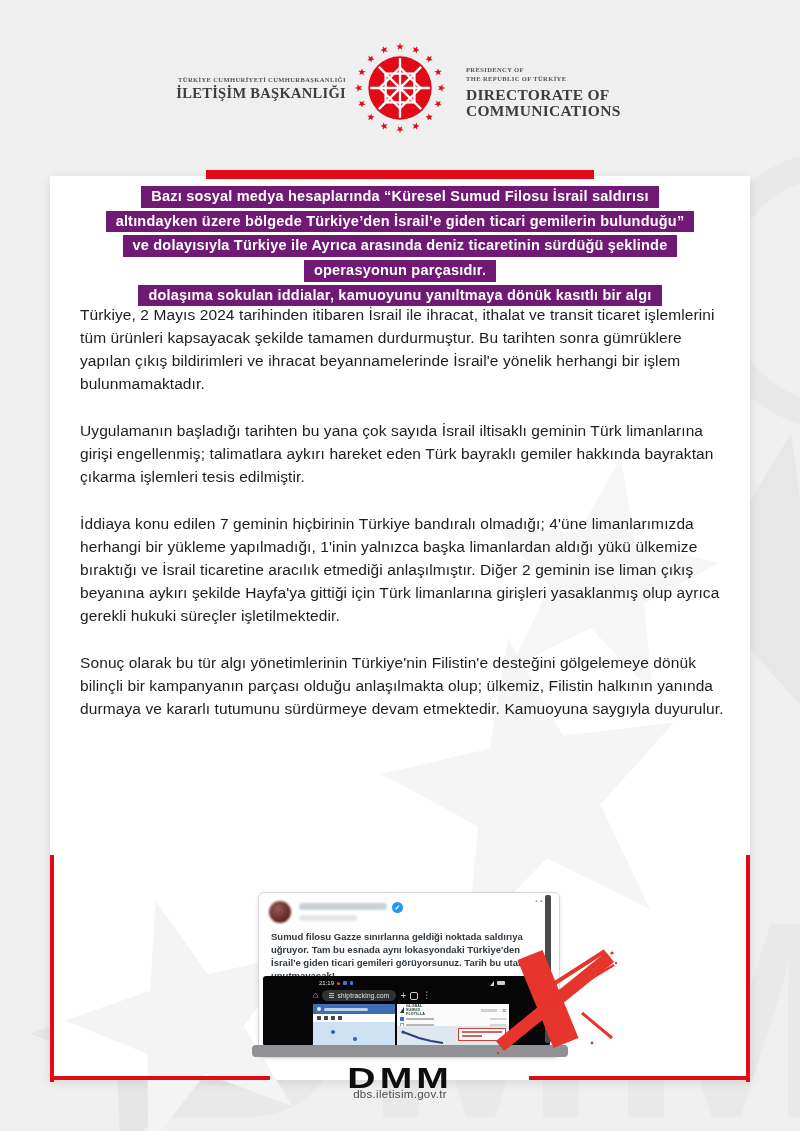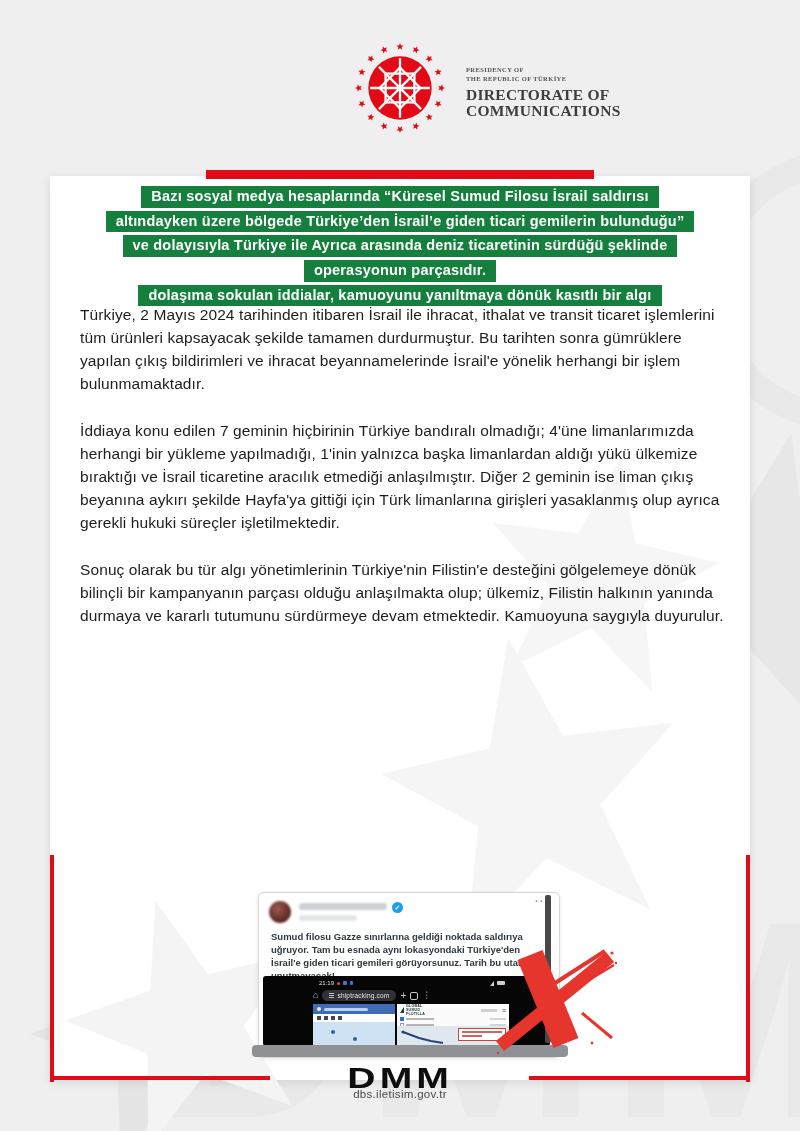--- a/index.html
+++ b/index.html
@@ -36,21 +36,21 @@
   .cwm-1 { left:430px; top:280px; width:240px; height:240px; background:#f6f6f6; transform:rotate(10deg); }
   .cwm-2 { left:330px; top:460px; width:310px; height:310px; background:#f5f5f5; transform:rotate(-10deg); }
   .cwm-3 { left:15px;  top:720px; width:250px; height:250px; background:#f4f4f4; transform:rotate(-16deg); }
   .top-red-bar { position:absolute; left:206px; top:170px; width:388px; height:9px; background:#e30a17; z-index:3; }
   
   .title-block {
     position:absolute; left:50px; top:186px; width:700px; z-index:3;
     display:flex; flex-direction:column; align-items:center; gap:3px;
   }
   .title-line {
-    display:inline-block; background:#15803d; color:#ffffff;
+    display:inline-block; background:#701a75; color:#ffffff;
     font-size:14.5px; font-weight:bold; letter-spacing:0.2px;
     padding:2px 10px 3px 10px; line-height:1.15; white-space:nowrap;
   }
   
   .paragraphs { position:absolute; left:80px; top:303px; width:645px; z-index:2; }
   .paragraphs p {
     font-size:15.5px; line-height:23px; color:#1d1d1d; letter-spacing:0.1px;
     margin-bottom:24px;
   }
   
@@ -139,20 +139,24 @@
 </head>
 <body>
 
 <div class="page">
 
   <div class="wm wm-ring"></div>
   <div class="wm wm-star-a star"></div>
   <div class="wm wm-star-b star"></div>
   <div class="wm wm-dmm">DMM</div>
 
+  <div class="hdr-left">
+    <div class="small">TÜRKİYE CUMHURİYETİ CUMHURBAŞKANLIĞI</div>
+    <div class="main">İLETİŞİM BAŞKANLIĞI</div>
+  </div>
 
   <svg class="emblem" width="96" height="96" viewBox="0 0 100 100">
     <defs>
       <polygon id="st" points="0,-4 1,-1.37 3.8,-1.24 1.62,0.53 2.35,3.24 0,1.7 -2.35,3.24 -1.62,0.53 -3.8,-1.24 -1,-1.37" fill="#e30a17"></polygon>
     </defs>
     <use href="#st" transform="rotate(0 50 50) translate(50 7)"></use>
     <use href="#st" transform="rotate(22.5 50 50) translate(50 7)"></use>
     <use href="#st" transform="rotate(45 50 50) translate(50 7)"></use>
     <use href="#st" transform="rotate(67.5 50 50) translate(50 7)"></use>
     <use href="#st" transform="rotate(90 50 50) translate(50 7)"></use>
@@ -196,20 +200,21 @@
   <div class="title-block">
     <span class="title-line">Bazı sosyal medya hesaplarında “Küresel Sumud Filosu İsrail saldırısı</span>
     <span class="title-line">altındayken üzere bölgede Türkiye’den İsrail’e giden ticari gemilerin bulunduğu”</span>
     <span class="title-line">ve dolayısıyla Türkiye ile Ayrıca arasında deniz ticaretinin sürdüğü şeklinde</span>
     <span class="title-line">operasyonun parçasıdır.</span>
     <span class="title-line">dolaşıma sokulan iddialar, kamuoyunu yanıltmaya dönük kasıtlı bir algı</span>
   </div>
 
   <div class="paragraphs">
     <p>Türkiye, 2 Mayıs 2024 tarihinden itibaren İsrail ile ihracat, ithalat ve transit ticaret işlemlerini tüm ürünleri kapsayacak şekilde tamamen durdurmuştur. Bu tarihten sonra gümrüklere yapılan çıkış bildirimleri ve ihracat beyannamelerinde İsrail'e yönelik herhangi bir işlem bulunmamaktadır.</p>
+    <p>Uygulamanın başladığı tarihten bu yana çok sayıda İsrail iltisaklı geminin Türk limanlarına girişi engellenmiş; talimatlara aykırı hareket eden Türk bayraklı gemiler hakkında bayraktan çıkarma işlemleri tesis edilmiştir.</p>
     <p>İddiaya konu edilen 7 geminin hiçbirinin Türkiye bandıralı olmadığı; 4'üne limanlarımızda herhangi bir yükleme yapılmadığı, 1'inin yalnızca başka limanlardan aldığı yükü ülkemize bıraktığı ve İsrail ticaretine aracılık etmediği anlaşılmıştır. Diğer 2 geminin ise liman çıkış beyanına aykırı şekilde Hayfa'ya gittiği için Türk limanlarına girişleri yasaklanmış olup ayrıca gerekli hukuki süreçler işletilmektedir.</p>
     <p>Sonuç olarak bu tür algı yönetimlerinin Türkiye'nin Filistin'e desteğini gölgelemeye dönük bilinçli bir kampanyanın parçası olduğu anlaşılmakta olup; ülkemiz, Filistin halkının yanında durmaya ve kararlı tutumunu sürdürmeye devam etmektedir. Kamuoyuna saygıyla duyurulur.</p>
   </div>
 
   <div class="tweet-card">
     <div class="tw-avatar"></div>
     <div class="tw-name"></div>
     <div class="tw-handle"></div>
     <div class="tw-badge">✓</div>
     <div class="tw-more">···</div>

